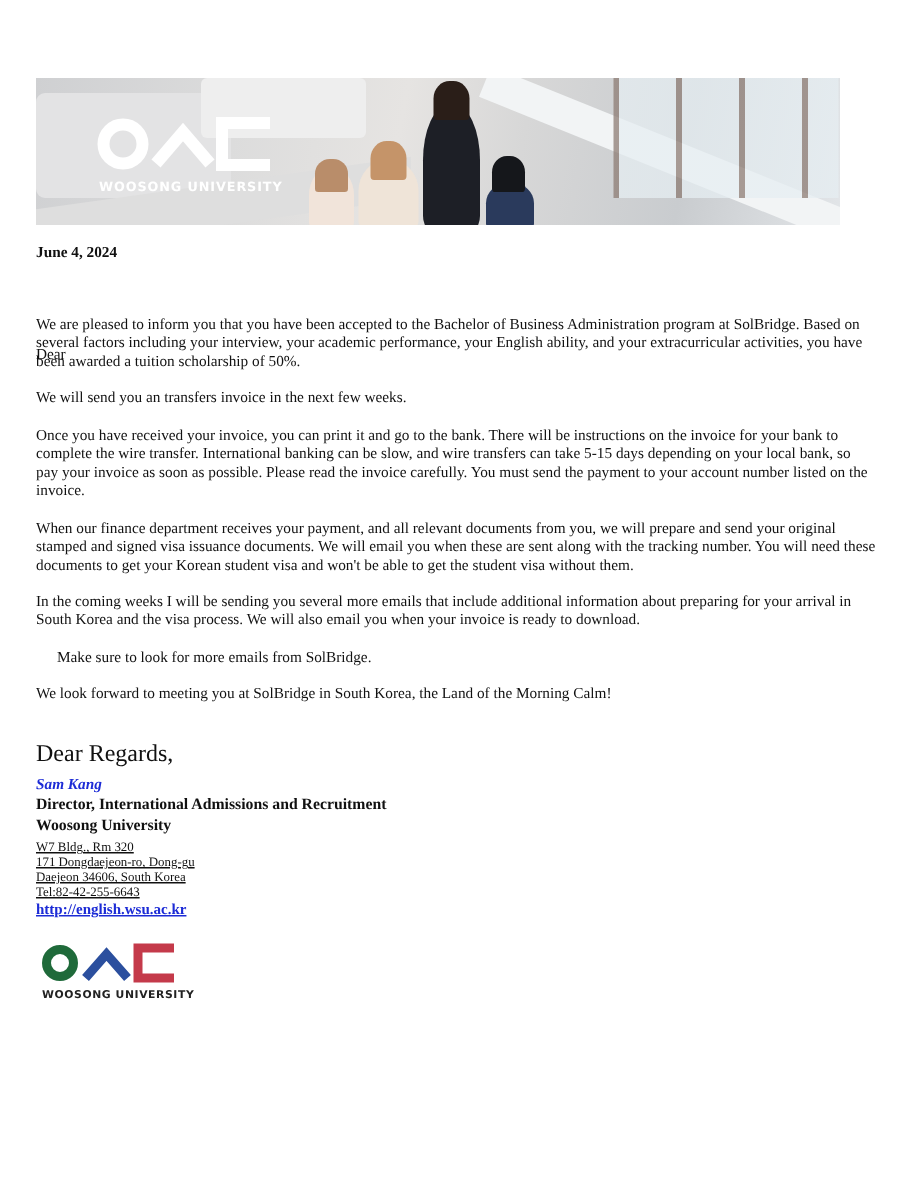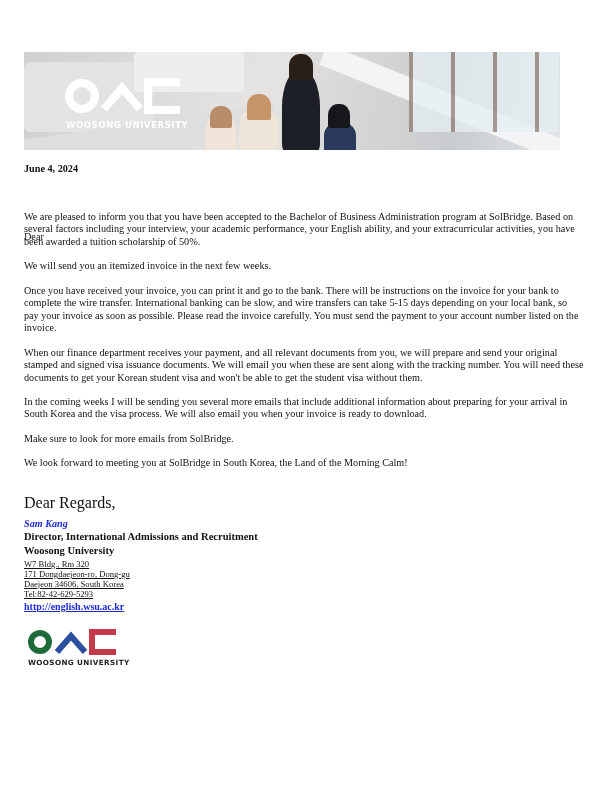--- a/index.html
+++ b/index.html
@@ -63,36 +63,36 @@
       <polyline points="116,6 84,6 84,34 116,34" fill="none" stroke="#ffffff" stroke-width="8"></polyline>
     </svg>
     <div class="tag">WOOSONG UNIVERSITY</div>
   </div>
 </div>
 
 <div class="abs date">June 4, 2024</div>
 <div class="abs dear">Dear</div>
 
 <div class="para" style="top:211px;">We are pleased to inform you that you have been accepted to the Bachelor of Business Administration program at SolBridge. Based on several factors including your interview, your academic performance, your English ability, and your extracurricular activities, you have been awarded a tuition scholarship of 50%.</div>
-<div class="para" style="top:260px;">We will send you an itemized invoice in the next few weeks.</div>
+<div class="para" style="top:260px;">We will send you an transfers invoice in the next few weeks.</div>
 <div class="para" style="top:285px;">Once you have received your invoice, you can print it and go to the bank. There will be instructions on the invoice for your bank to complete the wire transfer. International banking can be slow, and wire transfers can take 5-15 days depending on your local bank, so pay your invoice as soon as possible.  Please read the invoice carefully. You must send the payment to your account number listed on the invoice.</div>
 <div class="para" style="top:347px;">When our finance department receives your payment, and all relevant documents from you, we will prepare and send your original stamped and signed visa issuance documents. We will email you when these are sent along with the tracking number. You will need these documents to get your Korean student visa and won't be able to get the student visa without them.</div>
 <div class="para" style="top:396px;">In the coming weeks I will be sending you several more emails that include additional information about preparing for your arrival in South Korea and the visa process. We will also email you when your invoice is ready to download.</div>
-<div class="para" style="top:433px;">Make sure to look for more emails from SolBridge.</div>
+<div class="para" style="top:433px;margin-left:14px;">Make sure to look for more emails from SolBridge.</div>
 <div class="para" style="top:457px;">We look forward to meeting you at SolBridge in South Korea, the Land of the Morning Calm!</div>
 
 <div class="abs" style="top:494px;">Dear Regards,</div>
 
 <div class="abs sig-name">Sam Kang</div>
 <div class="abs sig-title">Director, International Admissions and Recruitment</div>
 <div class="abs sig-org">Woosong University</div>
 <div class="abs addr" style="top:559px;">W7 Bldg., Rm 320</div>
 <div class="abs addr" style="top:569px;">171 Dongdaejeon-ro, Dong-gu</div>
 <div class="abs addr" style="top:579px;">Daejeon 34606, South Korea</div>
-<div class="abs addr" style="top:589px;">Tel:82-42-629-5293</div>
+<div class="abs addr" style="top:589px;">Tel:82-42-255-6643</div>
 <a class="abs link">http://english.wsu.ac.kr</a>
 
 <div class="logo-color">
   <svg width="90" height="28" viewBox="0 0 90 28">
     <circle cx="12" cy="14" r="9" fill="none" stroke="#1f6a3a" stroke-width="6"></circle>
     <polyline points="29,24 43,8 57,24" fill="none" stroke="#2b4f9e" stroke-width="6"></polyline>
     <polyline points="88,4 64,4 64,24 88,24" fill="none" stroke="#c43a4a" stroke-width="6"></polyline>
   </svg>
   <div class="tag">WOOSONG UNIVERSITY</div>
 </div>

